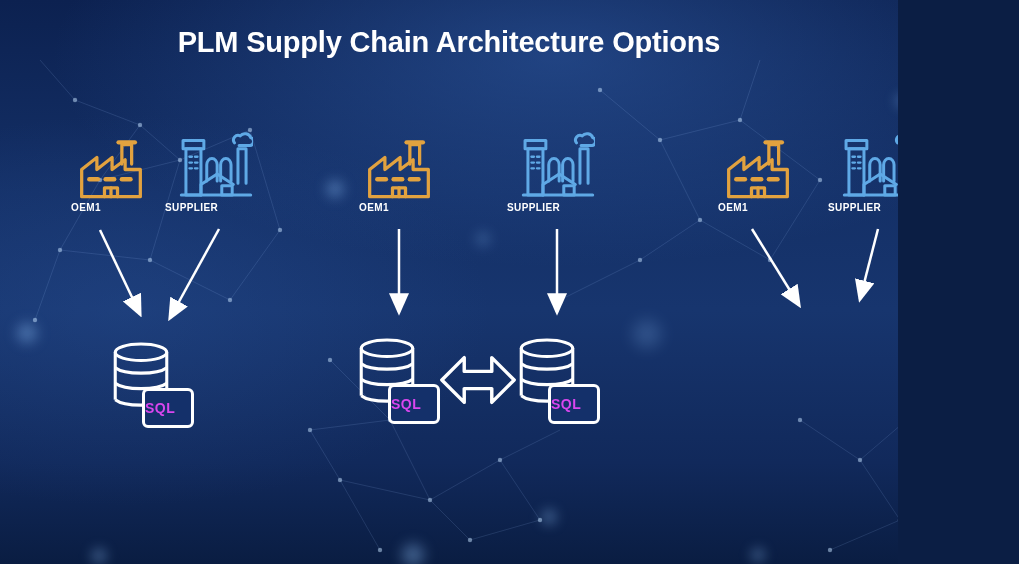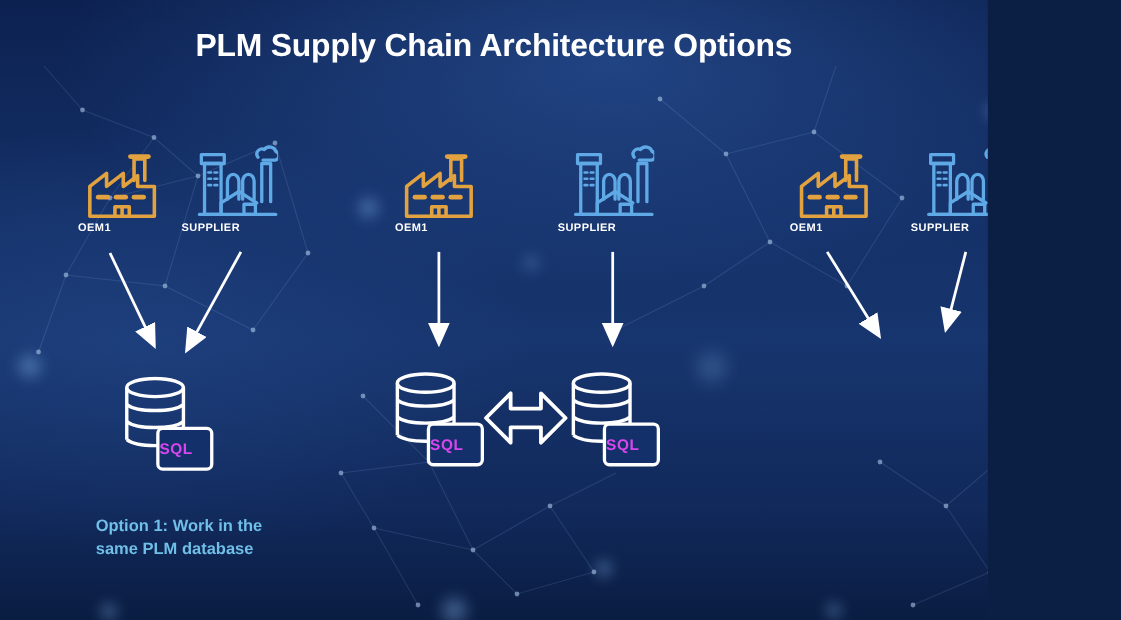--- a/index.html
+++ b/index.html
@@ -175,22 +175,20 @@
 
   <div class="db-group" style="left:112px;top:342px">
     <svg class="db-cyl" width="58" height="68">
         <use href="#sym-db"></use>
       </svg>
     <div class="sql-badge">
       <span>SQL</span>
     </div>
   </div>
 
-  <div class="caption" style="left:87px;top:469px;width:185px">Option 1: Work in the
-same PLM database</div>
 
   <svg class="abs icon-oem" style="left:364px;top:138px" width="70" height="63">
       <use href="#sym-factory"></use>
     </svg>
   <div class="entity-label" style="left:359px;width:80px">OEM1</div>
   <svg class="abs icon-supplier" style="left:521px;top:130px" width="74" height="72">
       <use href="#sym-plant"></use>
     </svg>
   <div class="entity-label" style="left:507px;width:100px">SUPPLIER</div>
 

